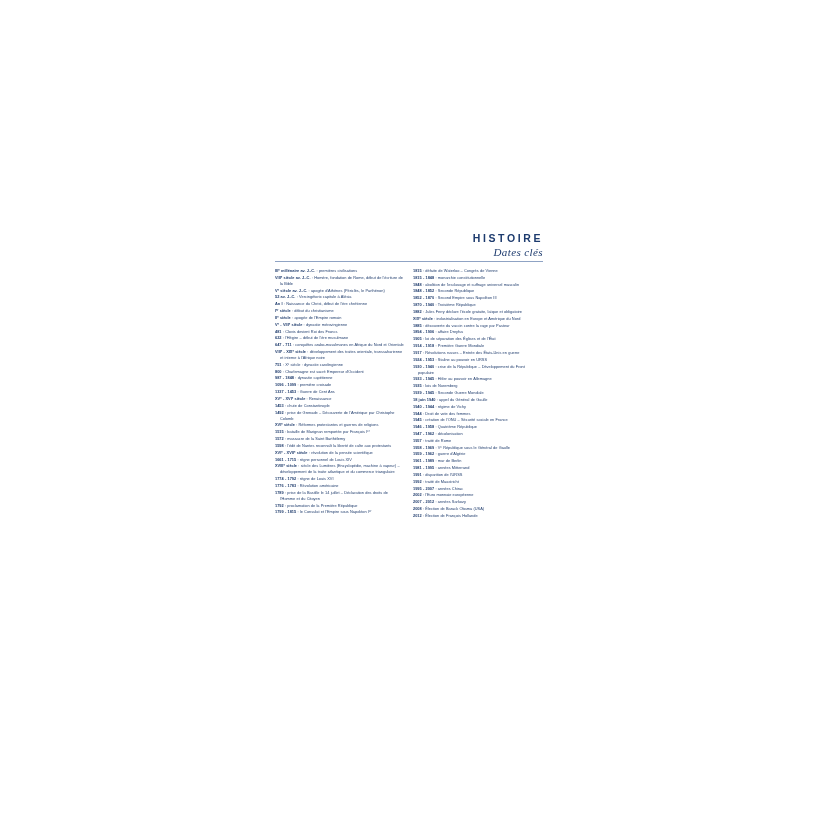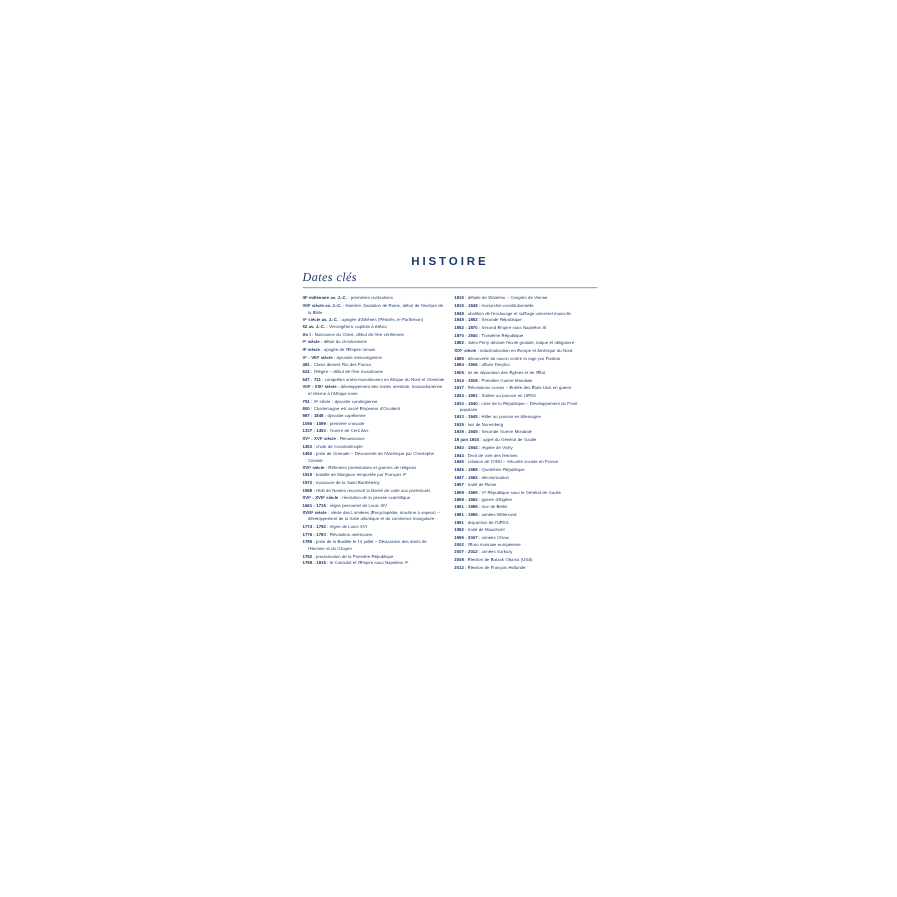--- a/index.html
+++ b/index.html
@@ -22,29 +22,29 @@
   }
   .sheet {
     position: absolute;
     left: 275px;
     top: 232px;
     width: 268px;
     height: 385px;
     background: #ffffff;
   }
   .title {
-    text-align: center;
+    text-align: right;
     color: #1d3b6e;
     font-size: 10.5px;
     font-weight: bold;
     letter-spacing: 2.6px;
     margin: 0 0 2px 0;
   }
   .subtitle {
-    text-align: left;
+    text-align: right;
     color: #1d3b6e;
     font-size: 11px;
     font-style: italic;
     font-family: "Liberation Serif", serif;
     margin: 0 0 0 0;
     letter-spacing: 0.4px;
   }
   .rule {
     height: 1px;
     background: #8fa3c4;

